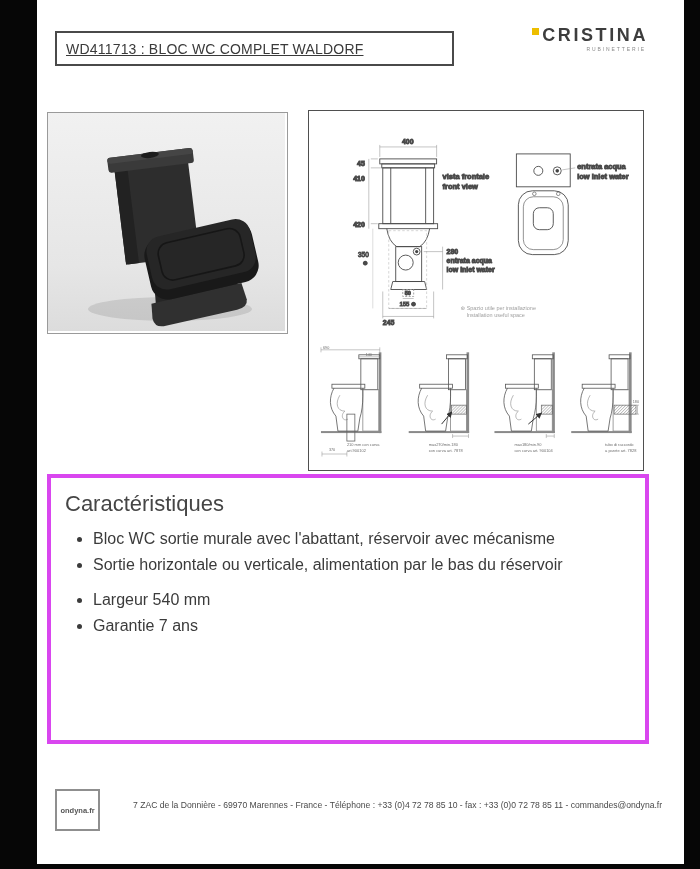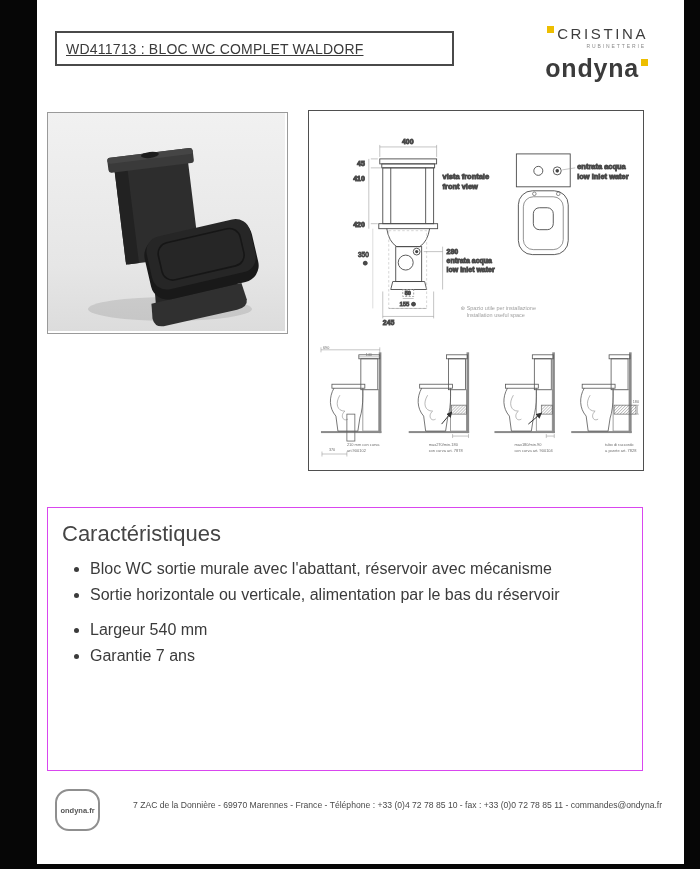--- a/index.html
+++ b/index.html
@@ -5,42 +5,42 @@
   html,body { margin:0; padding:0; background:#000; }
   .stage { position:relative; width:700px; height:869px; background:#060606; overflow:hidden;
            font-family:"Liberation Sans", sans-serif; }
   .page { position:absolute; left:37px; top:0; width:647px; height:864px; background:#ffffff; }
 
   
   .title-box { position:absolute; left:18px; top:31px; width:386px; height:31px;
                border:2px solid #4a4a4a; display:flex; align-items:center;
                padding-left:9px; font-size:14px; color:#3a3a3a; letter-spacing:0.2px;text-decoration:underline; }
   .brand { position:absolute; top:26px; right:36px; display:flex; flex-direction:column; align-items:flex-end; }
-  .cristina-row { font-size:15px; letter-spacing:2.6px; color:#3d3d3d; line-height:1; }
+  .cristina-row { font-size:18px; letter-spacing:2.6px; color:#3d3d3d; line-height:1;font-weight:bold; }
   .gold-sq { display:inline-block; width:7px; height:7px; background:#edbe00; }
   .cristina-row .gold-sq { transform:translateY(-6px); margin-right:3px; }
   .rubinetterie { font-size:5px; letter-spacing:1.9px; color:#8a8a8a; margin-top:2px; margin-right:2px; }
   .ondyna-row { margin-top:7px; font-size:25px; font-weight:bold; color:#3b3b3b; letter-spacing:0.8px; line-height:1; }
   .ondyna-row .gold-sq { transform:translateY(-11px); margin-left:2px; }
 
   
   .photo-box { position:absolute; left:10px; top:112px; width:239px; height:220px;
                border:1px solid #9a9a9a; overflow:hidden; }
   .tech-box  { position:absolute; left:271px; top:110px; width:334px; height:359px;
                border:1px solid #4f4f4f; background:#fff; }
-  .char-box  { position:absolute; left:10px; top:507px; width:594px; height:262px;
-               border:1px solid #d946ef; }
+  .char-box  { position:absolute; left:10px; top:474px; width:594px; height:262px;
+               border:4px solid #d946ef; }
   .char-box h2 { margin:13px 0 0 14px; font-size:22px; font-weight:normal; color:#454545; }
   .char-box ul { margin:13px 0 0 28px; padding:0 0 0 14px; }
   .char-box ul.g2 { margin-top:17px; }
   .char-box li { font-size:16px; color:#3b3b3b; margin-bottom:8px; }
 
   
   .footer-logo { position:absolute; left:18px; top:789px; width:41px; height:38px;
-                 border:2px solid #8f8f8f; border-radius:14px; display:flex; align-items:center;
+                 border:2px solid #8f8f8f; border-radius:0; display:flex; align-items:center;
                  justify-content:center; font-size:7.5px; font-weight:bold; color:#555; }
   .footer-text { position:absolute; left:67px; top:800px; width:572px; font-size:8.6px; color:#4a4a4a;margin-left:29px; }
 
   
   svg text { font-family:"Liberation Sans", sans-serif; fill:#3c3c3c; }
   svg text.b { font-weight:bold; }
   svg text.g { fill:#a0a0a0; }
   svg text.t { fill:#6e6e6e; }
 </style>
 </head>
@@ -48,21 +48,20 @@
 
 <div class="stage">
   <div class="page">
 
     <div class="title-box">
       <span>WD411713 : BLOC WC COMPLET WALDORF</span>
     </div>
     <div class="brand">
       <div class="cristina-row"><span class="gold-sq"></span><span>CRISTINA</span></div>
       <div class="rubinetterie">RUBINETTERIE</div>
-      <div class="ondyna-row"><span>ondyna</span><span class="gold-sq"></span></div>
     </div>
 
     <div class="photo-box">
       <svg width="237" height="218" viewBox="0 0 237 218">
         <defs>
           <linearGradient id="bg" x1="0" y1="0" x2="0" y2="1">
             <stop offset="0" stop-color="#f1f1f1"></stop>
               <stop offset="0.7" stop-color="#e6e6e6"></stop>
               <stop offset="1" stop-color="#dcdcdc"></stop>
           </linearGradient>

